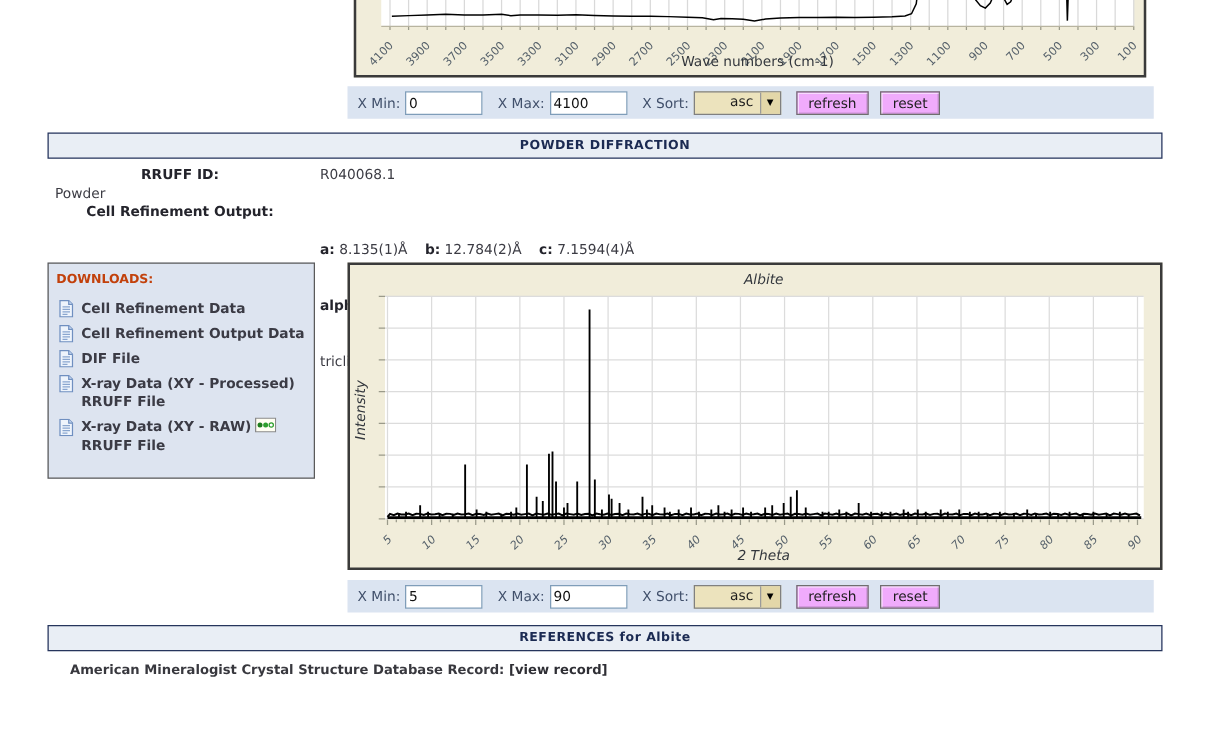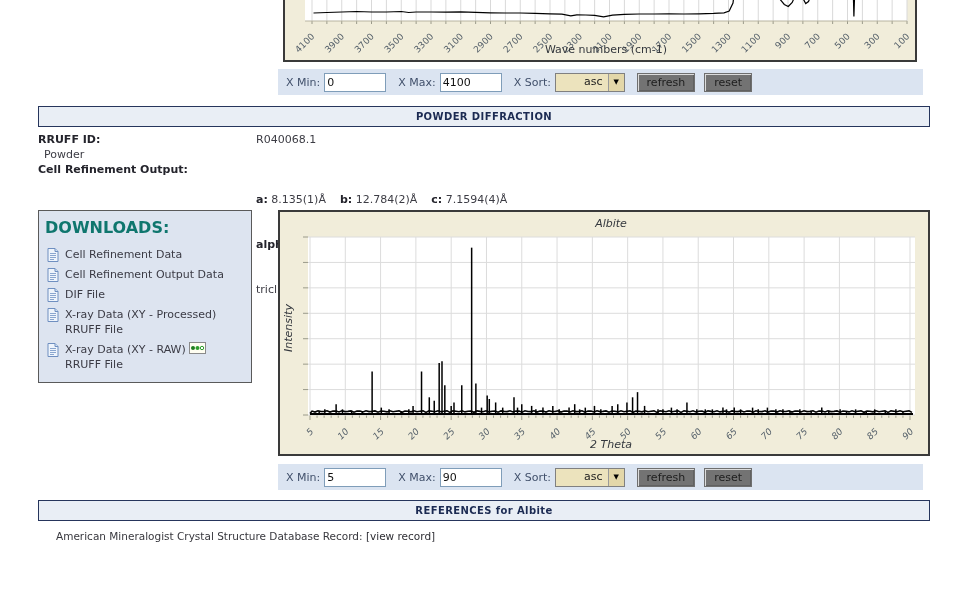--- a/index.html
+++ b/index.html
@@ -20,50 +20,50 @@
   .controls-top{top:69px;}
   .controls-bottom{top:464px;}
   .ctl-label{color:#41506b;margin-right:4px;}
   .ctl-input{width:56px;height:15px;border:1px solid #7f9db9;font-family:"DejaVu Sans",sans-serif;
              font-size:11px;padding:1px 2px;margin-right:12px;color:#111;}
   .select{display:inline-flex;align-items:stretch;background:#ece3bd;border:1px solid #808080;
           height:17px;margin-right:12px;cursor:pointer;}
   .sel-val{padding:1px 5px 0 4px;color:#1d1d1d;margin-left:24px;}
   .sel-arrow{width:15px;background:#e3d7a9;border-left:1px solid #9a9a9a;display:flex;
              align-items:center;justify-content:center;font-size:7px;color:#000;}
-  .btn{font-family:"DejaVu Sans",sans-serif;font-size:11px;color:#1d1d1d;background:#737373;
+  .btn{font-family:"DejaVu Sans",sans-serif;font-size:11px;color:#1d1d1d;background:#f0abfc;
        border:1px solid #6f6f6f;box-shadow:inset 1px 1px 0 rgba(255,255,255,.75),inset -1px -1px 0 rgba(0,0,0,.15);
        padding:2px 9px;margin-right:9px;cursor:pointer;}
 
   
   .section-header{position:absolute;left:38px;width:892px;height:21px;box-sizing:border-box;
                   background:#e9eef5;border:1px solid #26355c;color:#1b2a52;font-weight:bold;
                   font-size:10px;text-align:center;line-height:19px;letter-spacing:.4px;}
   .header-powder{top:106px;}
   .header-refs{top:500px;}
 
   
   .info-block{position:absolute;left:38px;top:132px;width:892px;}
   .info-row{display:flex;line-height:15px;}
-  .info-label{width:212px;text-align:left;font-weight:bold;color:#24242c;flex:0 0 auto;}
+  .info-label{width:212px;text-align:center;font-weight:bold;color:#24242c;flex:0 0 auto;}
   .info-value{margin-left:6px;color:#3c3c44;white-space:pre-wrap;}
   .info-value b{color:#24242c;}
 
   
   .downloads{position:absolute;left:38px;top:210px;width:214px;height:173px;box-sizing:border-box;
              background:#dde4f0;border:1px solid #5a5a5a;padding:7px 6px 0 6px;}
-  .dl-title{font-weight:bold;color:#0f766e;font-size:16px;}
+  .dl-title{font-weight:bold;color:#c2410c;font-size:10px;}
   .dl-list{list-style:none;margin:10px 0 0 2px;padding:0;}
-  .dl-list li{display:flex;gap:6px;margin-bottom:5px;line-height:15px;color:#3b3b45;cursor:pointer;}
+  .dl-list li{display:flex;gap:6px;margin-bottom:5px;line-height:15px;color:#3b3b45;cursor:pointer;font-weight:bold;}
   .dl-icon{flex:0 0 auto;margin-top:1px;}
   .dl-text .line2{display:block;}
   .raw-icon{display:inline-block;vertical-align:-1px;margin-left:3px;}
 
   
-  .refs{position:absolute;left:56px;top:529px;width:872px;}
+  .refs{position:absolute;left:56px;top:529px;width:872px;font-weight:bold;}
   .ref{margin:0 0 13px 0;padding-left:14px;text-indent:-14px;line-height:15px;
        font-size:10.5px;color:#38383e;}
   .ref a{color:#2e2e34;text-decoration:none;cursor:pointer;}
 </style>
 </head>
 <body>
 
 <div class="page">
 
   <div class="chart-box top-chart">

